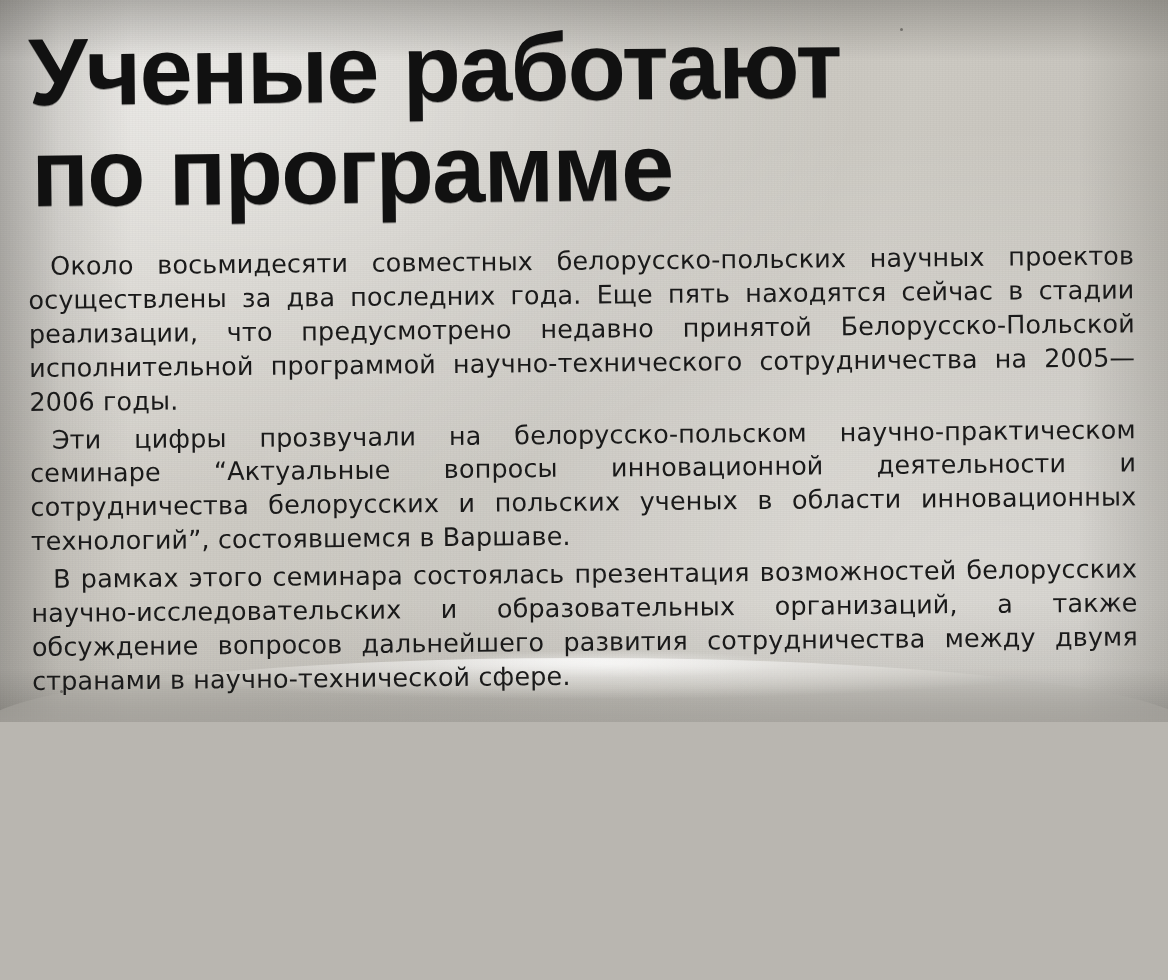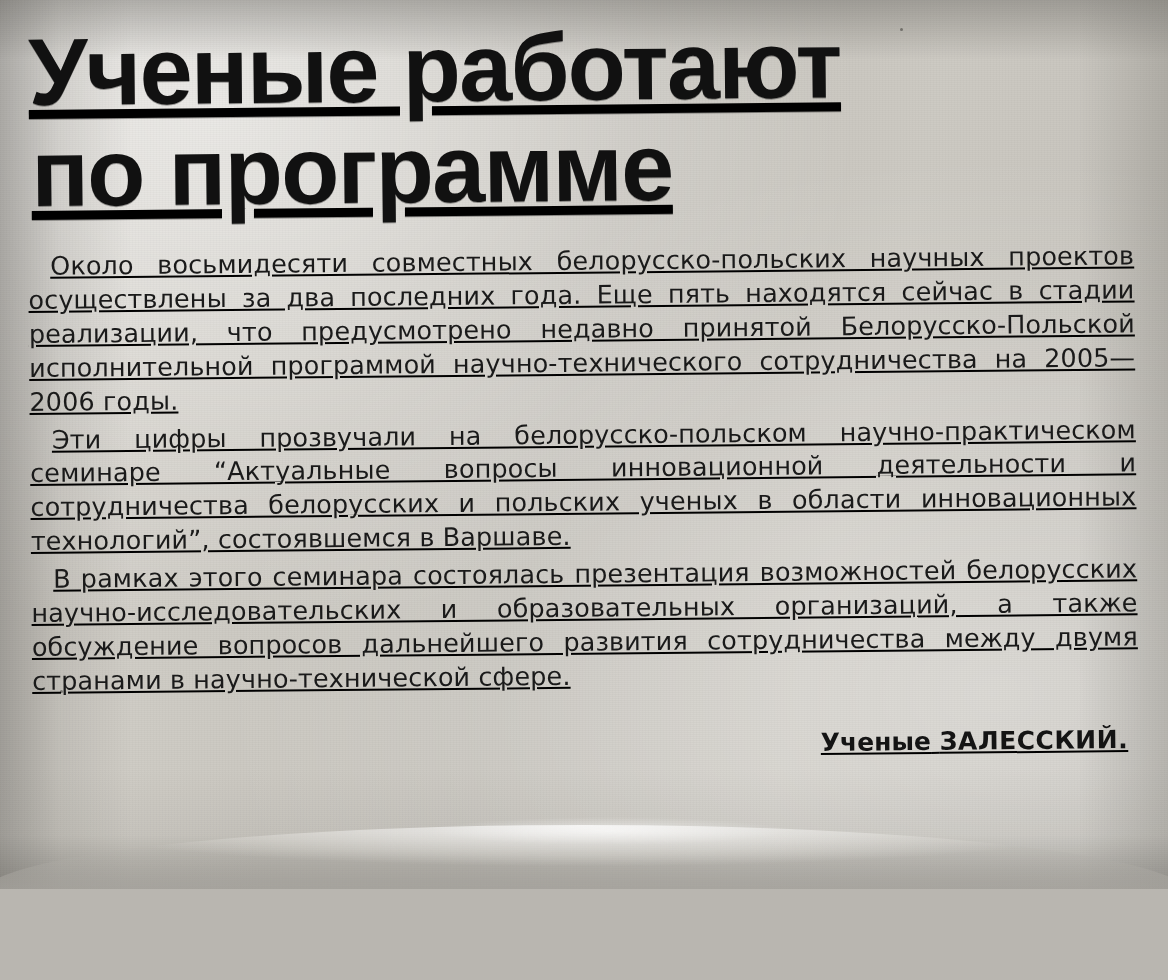--- a/index.html
+++ b/index.html
@@ -11,27 +11,26 @@
     height: 980px;
     overflow: hidden;
     background: #b9b6b0;
     font-family: "DejaVu Sans", sans-serif;
   }
 
   
   .clipping {
     position: relative;
     width: 1168px;
-    height: 889px;
+    height: 722px;
     background:
       radial-gradient(ellipse at 18% 12%, rgba(255,255,255,0.55) 0%, rgba(255,255,255,0) 48%),
       radial-gradient(ellipse at 85% 78%, rgba(255,255,255,0.35) 0%, rgba(255,255,255,0) 55%),
       linear-gradient(103deg, #d8d5cf 0%, #cfccc5 22%, #c6c3bc 48%, #cdcac3 70%, #c2bfb8 100%);
     overflow: hidden;
-    text-decoration: underline;
   }
 
   
   .grain {
     position: absolute;
     inset: 0;
     pointer-events: none;
     opacity: 0.5;
     background-image:
       repeating-linear-gradient(0deg, rgba(0,0,0,0.035) 0px, rgba(0,0,0,0.035) 1px, rgba(255,255,255,0.03) 1px, rgba(255,255,255,0.03) 2px),

